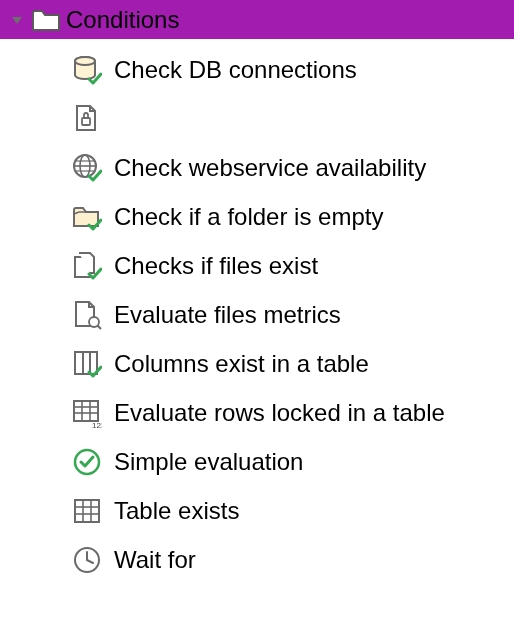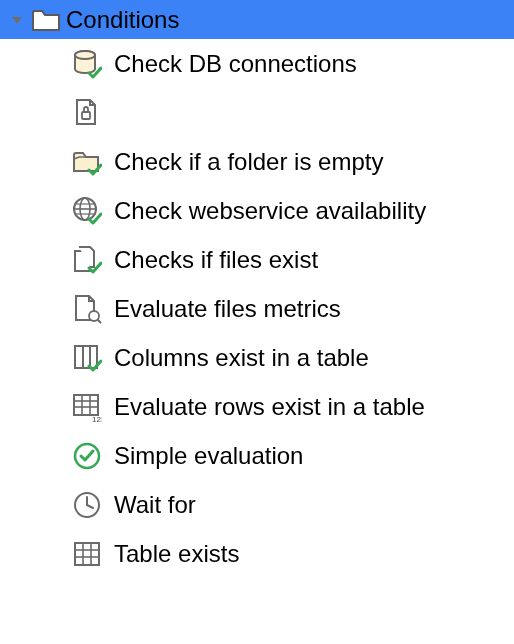--- a/index.html
+++ b/index.html
@@ -13,21 +13,21 @@
     background: #fff;
   }
   .tree-root {
     display: flex;
     flex-direction: column;
   }
   .tree-header {
     display: flex;
     align-items: center;
     height: 39px;
-    background: #3b82f6;
+    background: #a21caf;
     padding-left: 8px;
     gap: 6px;
   }
   .disclosure {
     width: 18px;
     height: 18px;
     display: flex;
     align-items: center;
     justify-content: center;
   }
@@ -37,20 +37,21 @@
     display: flex;
     align-items: center;
     justify-content: center;
   }
   .header-label {
     font-size: 24px;
   }
   .children {
     display: flex;
     flex-direction: column;
+    padding-top: 6px;
     padding-left: 70px;
   }
   .tree-item {
     display: flex;
     align-items: center;
     height: 49px;
     gap: 10px;
     cursor: default;
   }
   .item-icon {
@@ -107,40 +108,40 @@
           <path d="M18 2 L18 7 L23 7" fill="none" stroke="#6a6a6a" stroke-width="2"></path>
           <rect x="10" y="14" width="8" height="7" rx="1" fill="none" stroke="#6a6a6a" stroke-width="1.8"></rect>
           <path d="M12 14 L12 11 A2 2 0 0 1 16 11 L16 14" fill="none" stroke="#6a6a6a" stroke-width="1.8"></path>
         </svg>
       </span>
     </div>
 
     <div class="tree-item">
       <span class="item-icon">
         <svg width="30" height="30" viewBox="0 0 30 30">
-          <path d="M2 8 L2 24 L26 24 L26 10 L14 10 L11 6 L4 6 Q2 6 2 8 Z" fill="#fdf0cf" stroke="#6a6a6a" stroke-width="2"></path>
-          <path d="M2 12 L7 10 L26 10" fill="none" stroke="#6a6a6a" stroke-width="1.5"></path>
-          <polyline points="17,23 21,27 29,18" fill="none" stroke="#34a853" stroke-width="3" stroke-linecap="round" stroke-linejoin="round"></polyline>
-        </svg>
-      </span>
-      <span class="item-label">Check if a folder is empty</span>
-    </div>
-
-    <div class="tree-item">
-      <span class="item-icon">
-        <svg width="30" height="30" viewBox="0 0 30 30">
           <circle cx="13" cy="13" r="11" fill="none" stroke="#6a6a6a" stroke-width="2"></circle>
           <ellipse cx="13" cy="13" rx="5" ry="11" fill="none" stroke="#6a6a6a" stroke-width="1.6"></ellipse>
           <line x1="2" y1="13" x2="24" y2="13" stroke="#6a6a6a" stroke-width="1.6"></line>
           <line x1="4" y1="8" x2="22" y2="8" stroke="#6a6a6a" stroke-width="1.2"></line>
           <line x1="4" y1="18" x2="22" y2="18" stroke="#6a6a6a" stroke-width="1.2"></line>
           <polyline points="17,23 21,27 29,18" fill="none" stroke="#34a853" stroke-width="3" stroke-linecap="round" stroke-linejoin="round"></polyline>
         </svg>
       </span>
       <span class="item-label">Check webservice availability</span>
+    </div>
+
+    <div class="tree-item">
+      <span class="item-icon">
+        <svg width="30" height="30" viewBox="0 0 30 30">
+          <path d="M2 8 L2 24 L26 24 L26 10 L14 10 L11 6 L4 6 Q2 6 2 8 Z" fill="#fdf0cf" stroke="#6a6a6a" stroke-width="2"></path>
+          <path d="M2 12 L7 10 L26 10" fill="none" stroke="#6a6a6a" stroke-width="1.5"></path>
+          <polyline points="17,23 21,27 29,18" fill="none" stroke="#34a853" stroke-width="3" stroke-linecap="round" stroke-linejoin="round"></polyline>
+        </svg>
+      </span>
+      <span class="item-label">Check if a folder is empty</span>
     </div>
 
     <div class="tree-item">
       <span class="item-icon">
         <svg width="30" height="30" viewBox="0 0 30 30">
           <path d="M3 6 L14 6 L18 10 L18 26 L3 26 Z" fill="#fff" stroke="#6a6a6a" stroke-width="2"></path>
           <path d="M7 2 L18 2 L22 6 L22 22 L18 22" fill="#fff" stroke="#6a6a6a" stroke-width="2"></path>
           <polyline points="17,23 21,27 29,18" fill="none" stroke="#34a853" stroke-width="3" stroke-linecap="round" stroke-linejoin="round"></polyline>
         </svg>
       </span>
@@ -175,52 +176,52 @@
       <span class="item-icon">
         <svg width="30" height="30" viewBox="0 0 30 30">
           <rect x="2" y="3" width="24" height="20" fill="#fff" stroke="#6a6a6a" stroke-width="2"></rect>
           <line x1="2" y1="9" x2="26" y2="9" stroke="#6a6a6a" stroke-width="1.6"></line>
           <line x1="2" y1="15" x2="26" y2="15" stroke="#6a6a6a" stroke-width="1.6"></line>
           <line x1="10" y1="3" x2="10" y2="23" stroke="#6a6a6a" stroke-width="1.6"></line>
           <line x1="18" y1="3" x2="18" y2="23" stroke="#6a6a6a" stroke-width="1.6"></line>
           <text x="20" y="30" font-size="8" fill="#444">123</text>
         </svg>
       </span>
-      <span class="item-label">Evaluate rows exist in a table</span>
+      <span class="item-label">Evaluate rows locked in a table</span>
     </div>
 
 
     <div class="tree-item">
       <span class="item-icon">
         <svg width="30" height="30" viewBox="0 0 30 30">
           <circle cx="15" cy="15" r="12" fill="none" stroke="#34a853" stroke-width="2.5"></circle>
           <polyline points="9,15 13,19 21,10" fill="none" stroke="#34a853" stroke-width="3" stroke-linecap="round" stroke-linejoin="round"></polyline>
         </svg>
       </span>
       <span class="item-label">Simple evaluation</span>
-    </div>
-
-    <div class="tree-item">
-      <span class="item-icon">
-        <svg width="30" height="30" viewBox="0 0 30 30">
-          <circle cx="15" cy="15" r="12" fill="none" stroke="#6a6a6a" stroke-width="2"></circle>
-          <line x1="15" y1="15" x2="15" y2="7" stroke="#6a6a6a" stroke-width="2" stroke-linecap="round"></line>
-          <line x1="15" y1="15" x2="21" y2="18" stroke="#6a6a6a" stroke-width="2" stroke-linecap="round"></line>
-        </svg>
-      </span>
-      <span class="item-label">Wait for</span>
     </div>
 
     <div class="tree-item">
       <span class="item-icon">
         <svg width="30" height="30" viewBox="0 0 30 30">
           <rect x="3" y="4" width="24" height="22" fill="#fff" stroke="#6a6a6a" stroke-width="2"></rect>
           <line x1="3" y1="11" x2="27" y2="11" stroke="#6a6a6a" stroke-width="1.6"></line>
           <line x1="3" y1="18" x2="27" y2="18" stroke="#6a6a6a" stroke-width="1.6"></line>
           <line x1="11" y1="4" x2="11" y2="26" stroke="#6a6a6a" stroke-width="1.6"></line>
           <line x1="19" y1="4" x2="19" y2="26" stroke="#6a6a6a" stroke-width="1.6"></line>
         </svg>
       </span>
       <span class="item-label">Table exists</span>
     </div>
 
+    <div class="tree-item">
+      <span class="item-icon">
+        <svg width="30" height="30" viewBox="0 0 30 30">
+          <circle cx="15" cy="15" r="12" fill="none" stroke="#6a6a6a" stroke-width="2"></circle>
+          <line x1="15" y1="15" x2="15" y2="7" stroke="#6a6a6a" stroke-width="2" stroke-linecap="round"></line>
+          <line x1="15" y1="15" x2="21" y2="18" stroke="#6a6a6a" stroke-width="2" stroke-linecap="round"></line>
+        </svg>
+      </span>
+      <span class="item-label">Wait for</span>
+    </div>
+
   </div>
 </div>
 
 </body></html>

